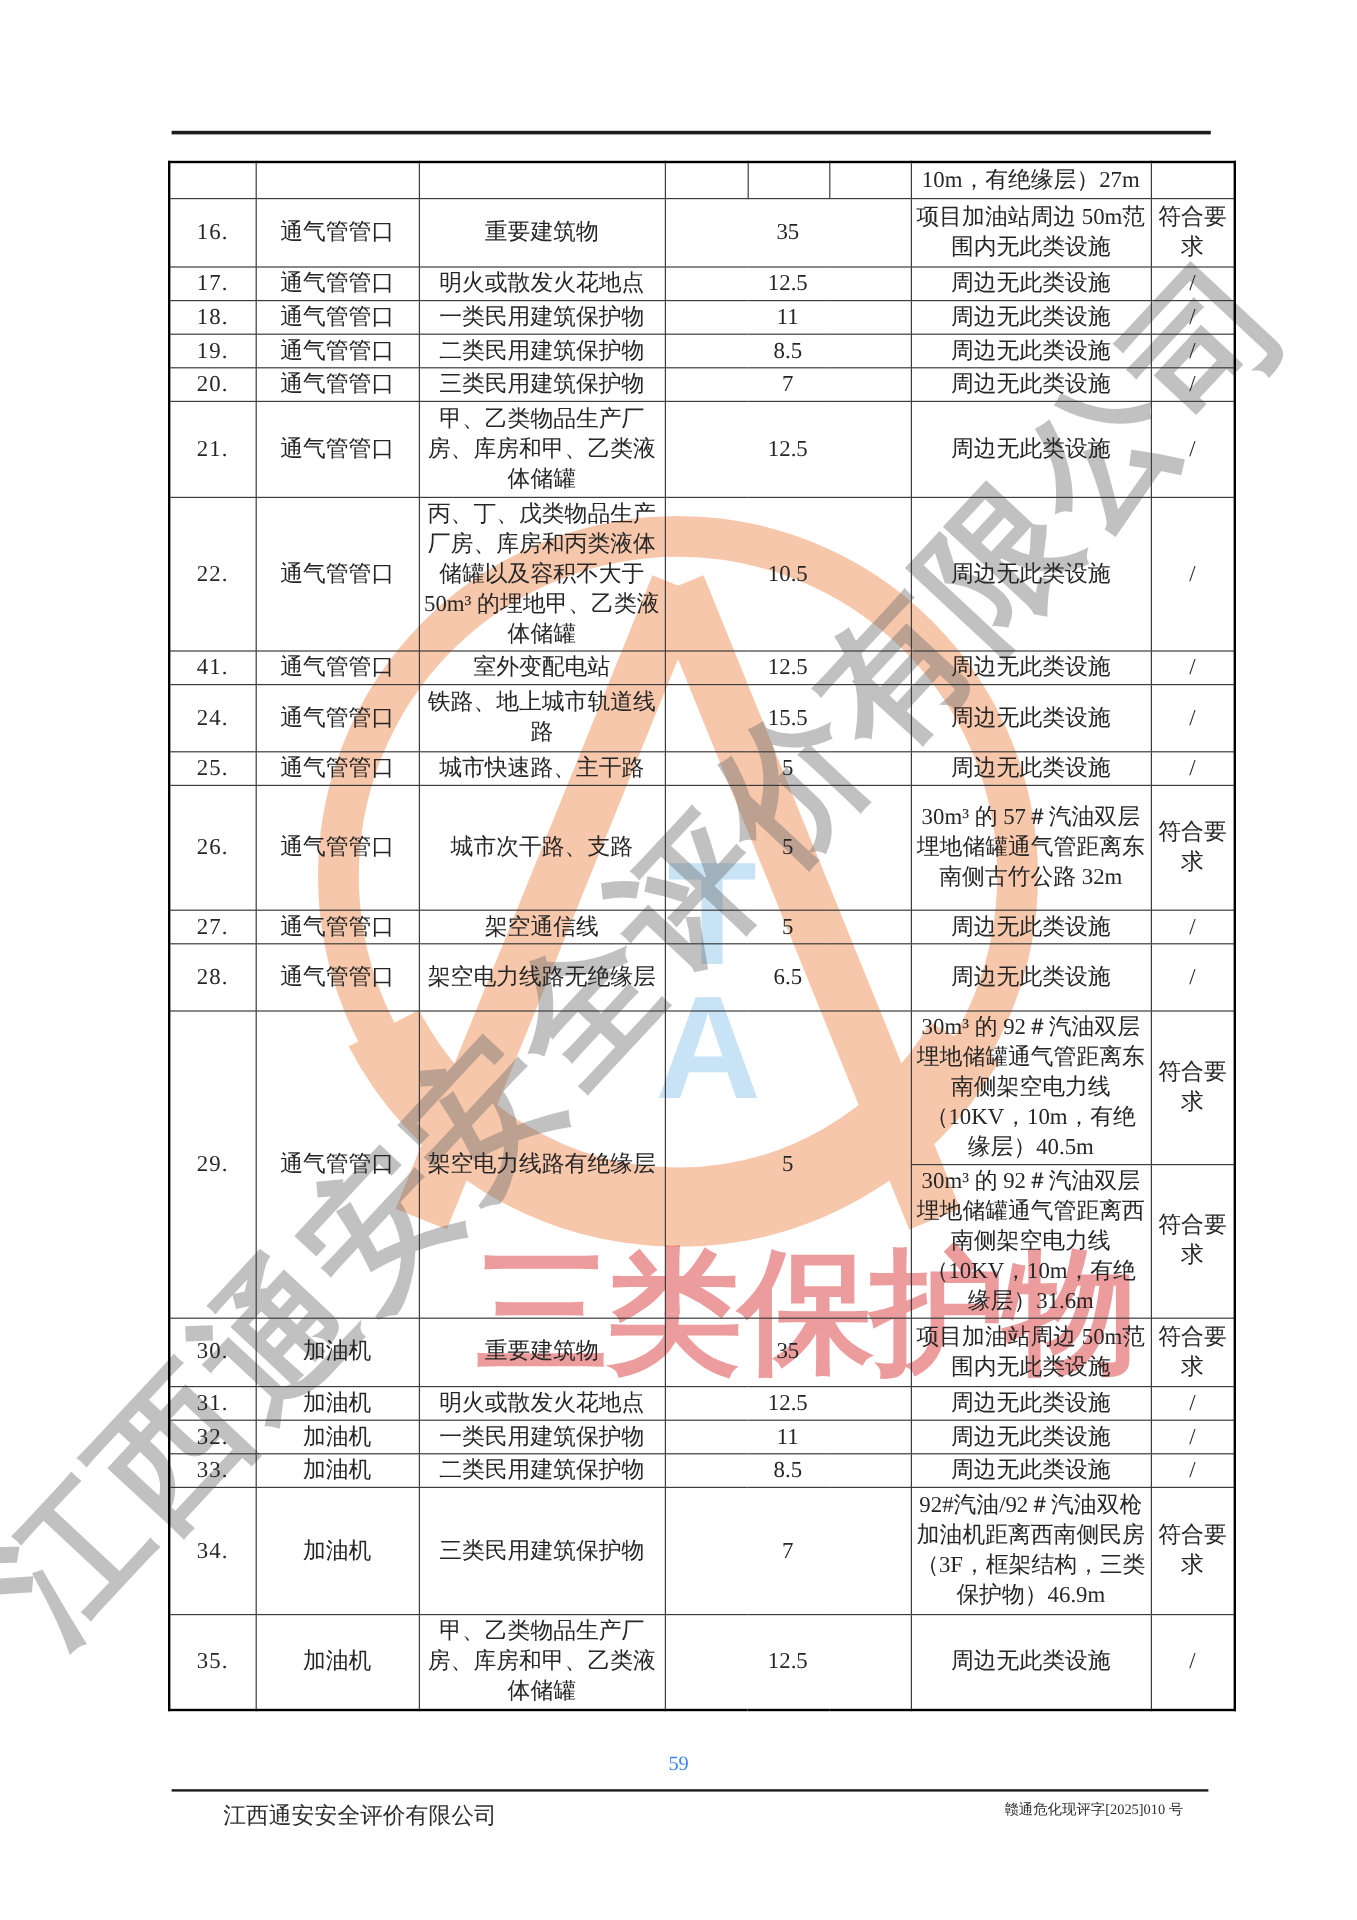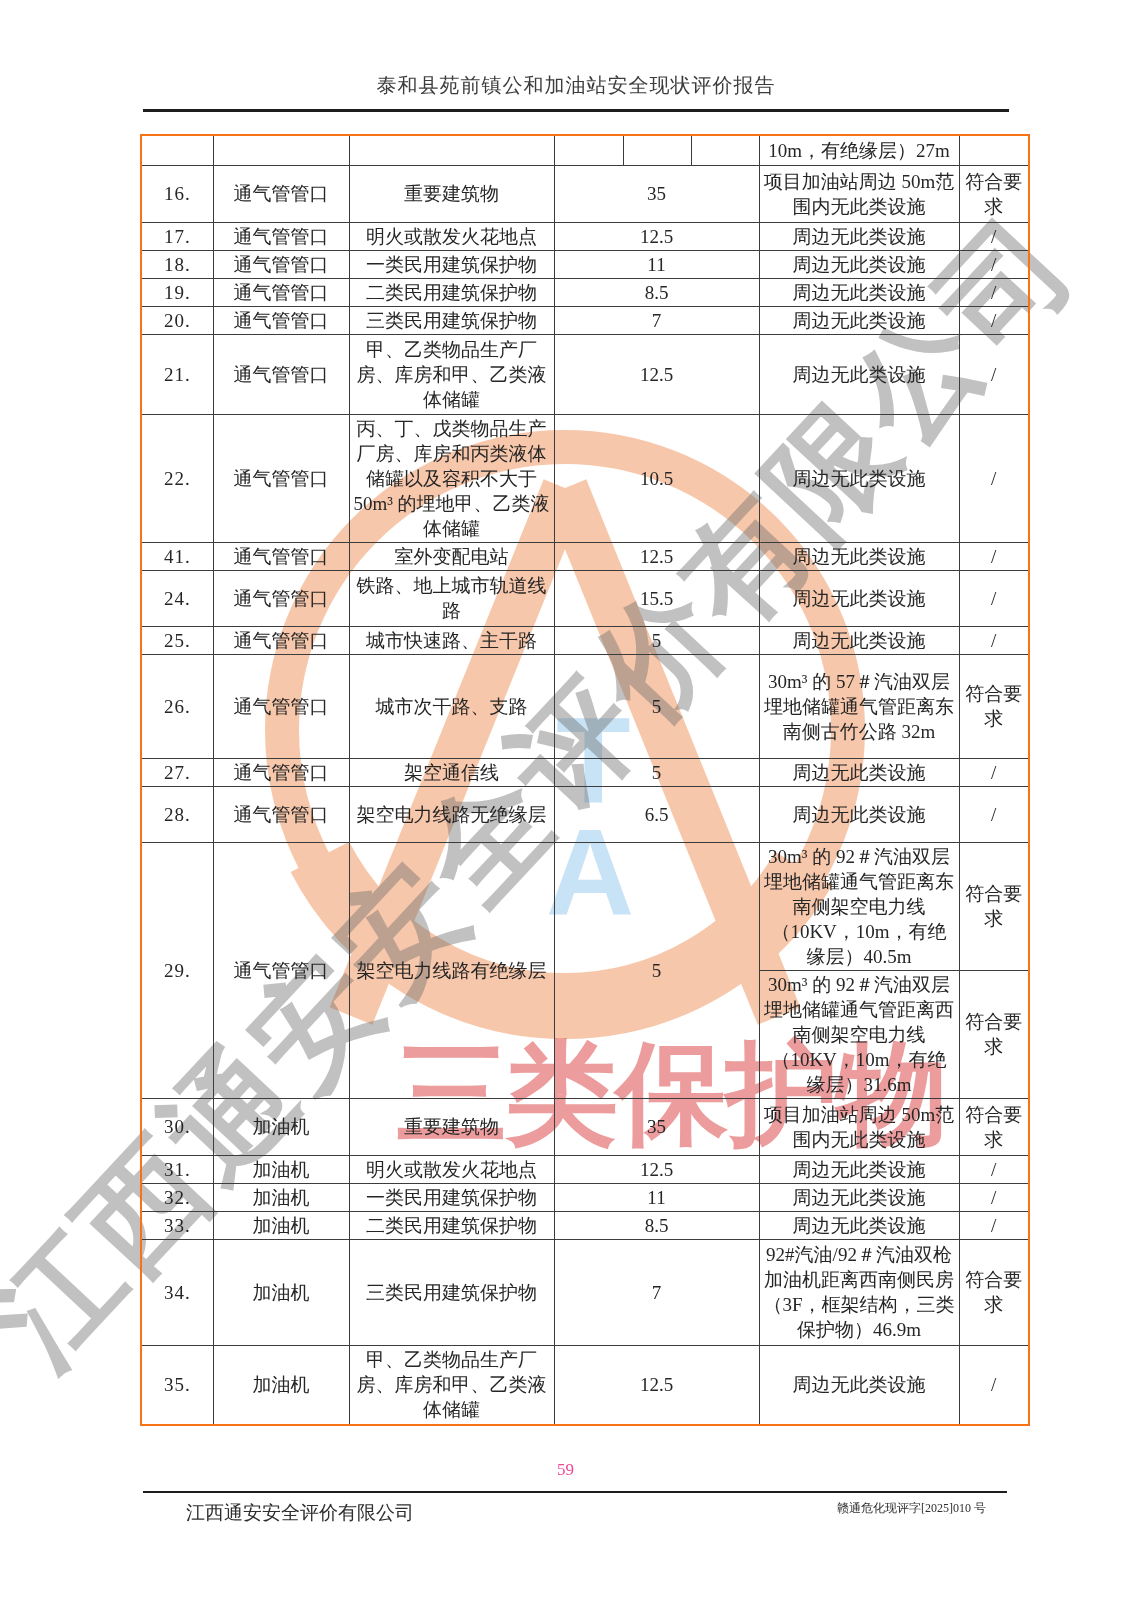--- a/index.html
+++ b/index.html
@@ -35,31 +35,31 @@
   }
   .wm-red {
     left:396px; top:1038px; z-index:4; white-space:nowrap;
     font-family:"Liberation Sans",sans-serif; font-weight:bold;
     font-size:112px; letter-spacing:-2px; color:rgba(215,45,45,.47); line-height:1;
   }
 
   
   .table-wrap { position:absolute; left:140px; top:134px; z-index:10; }
   .doc-table { border-collapse:collapse; table-layout:fixed; width:888px;
-               border:2px solid #f97316; background:transparent; }
+               border:2px solid #000000; background:transparent; }
   .doc-table td {
     border:1px solid #3c3c3c; text-align:center; vertical-align:middle;
     padding:1px 3px; font-size:19px; line-height:25px; color:#262626;
     overflow:hidden;
   }
   .doc-table td.num { letter-spacing:1px; }
 
   
   .page-number { position:absolute; left:0; top:1460px; width:1131px;
-                 text-align:center; font-size:17px; color:#ec4899; }
+                 text-align:center; font-size:17px; color:#3b82f6; }
   .footer-rule { position:absolute; left:143px; top:1491px; width:864px; height:2px;
                  background:#1d1d1d; }
   .footer-left  { position:absolute; left:186px; top:1500px; font-size:19px; color:#2e2e2e; }
   .footer-right { position:absolute; right:145px; top:1500px; font-size:12px; color:#2e2e2e; }
 </style>
 </head>
 <body>
 
 <div class="page">
 
@@ -70,21 +70,20 @@
     <path d="M 330 88 L 544 616" stroke="#f7c2a2" stroke-width="46" fill="none"></path>
   </svg>
 
   <div class="wm wm-blue-t">T</div>
   <div class="wm wm-blue-a">A</div>
 
   <div class="wm wm-gray">江西通安安全评价有限公司</div>
 
   <div class="wm wm-red">三类保护物</div>
 
-  <div class="header-title" style="z-index:10;">泰和县苑前镇公和加油站安全现状评价报告</div>
   <div class="header-rule" style="z-index:10;"></div>
 
   <div class="table-wrap">
     <table class="doc-table" id="doc-table">
       <colgroup>
         <col style="width:72px">
           <col style="width:136px">
           <col style="width:205px">
         <col style="width:69px">
           <col style="width:68px">

